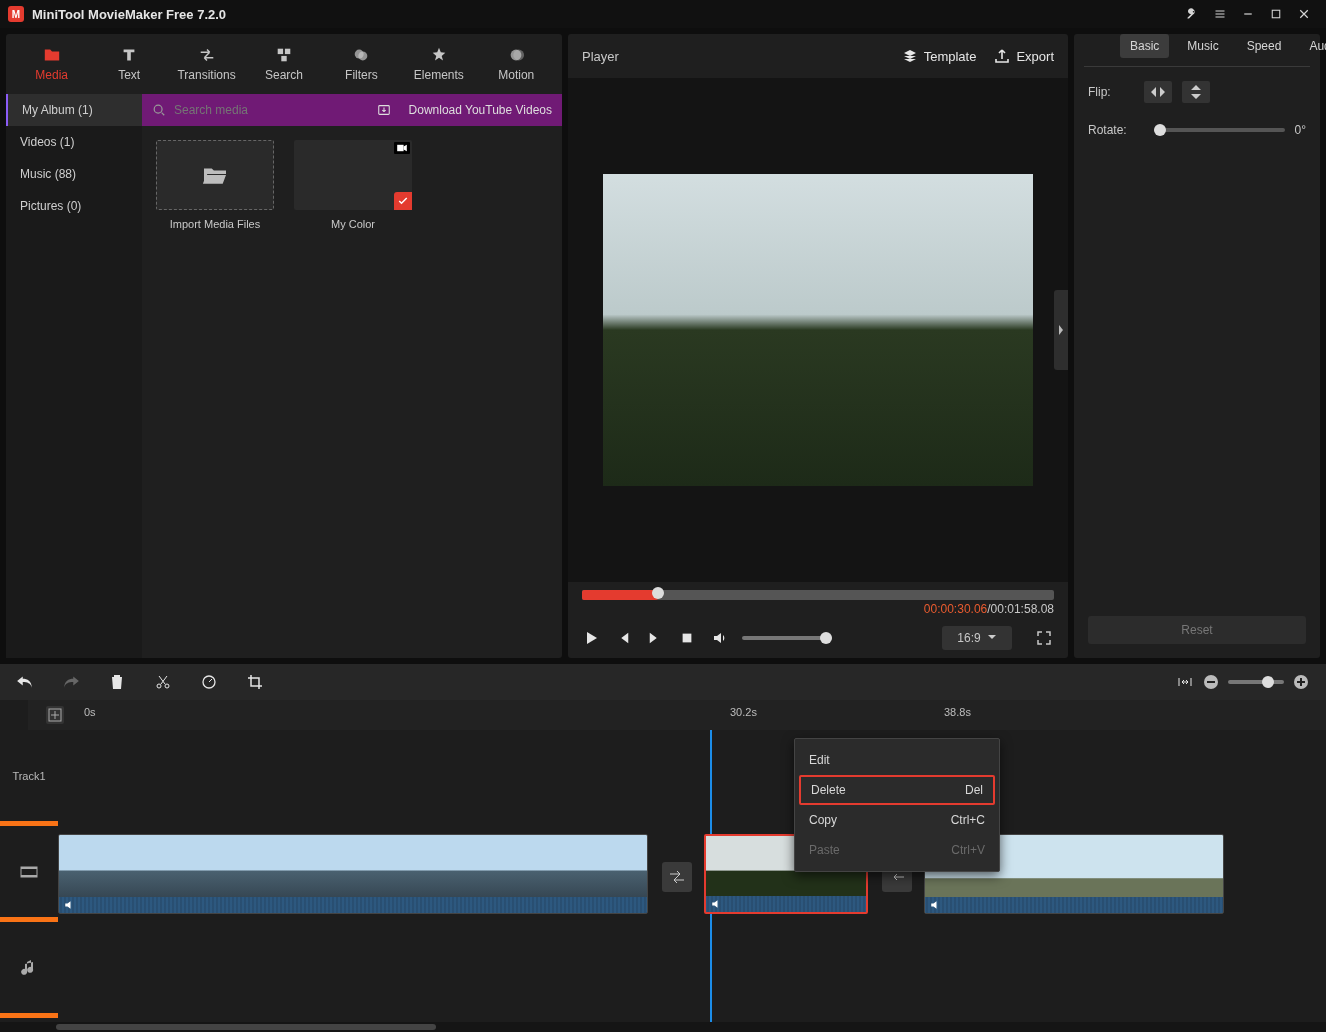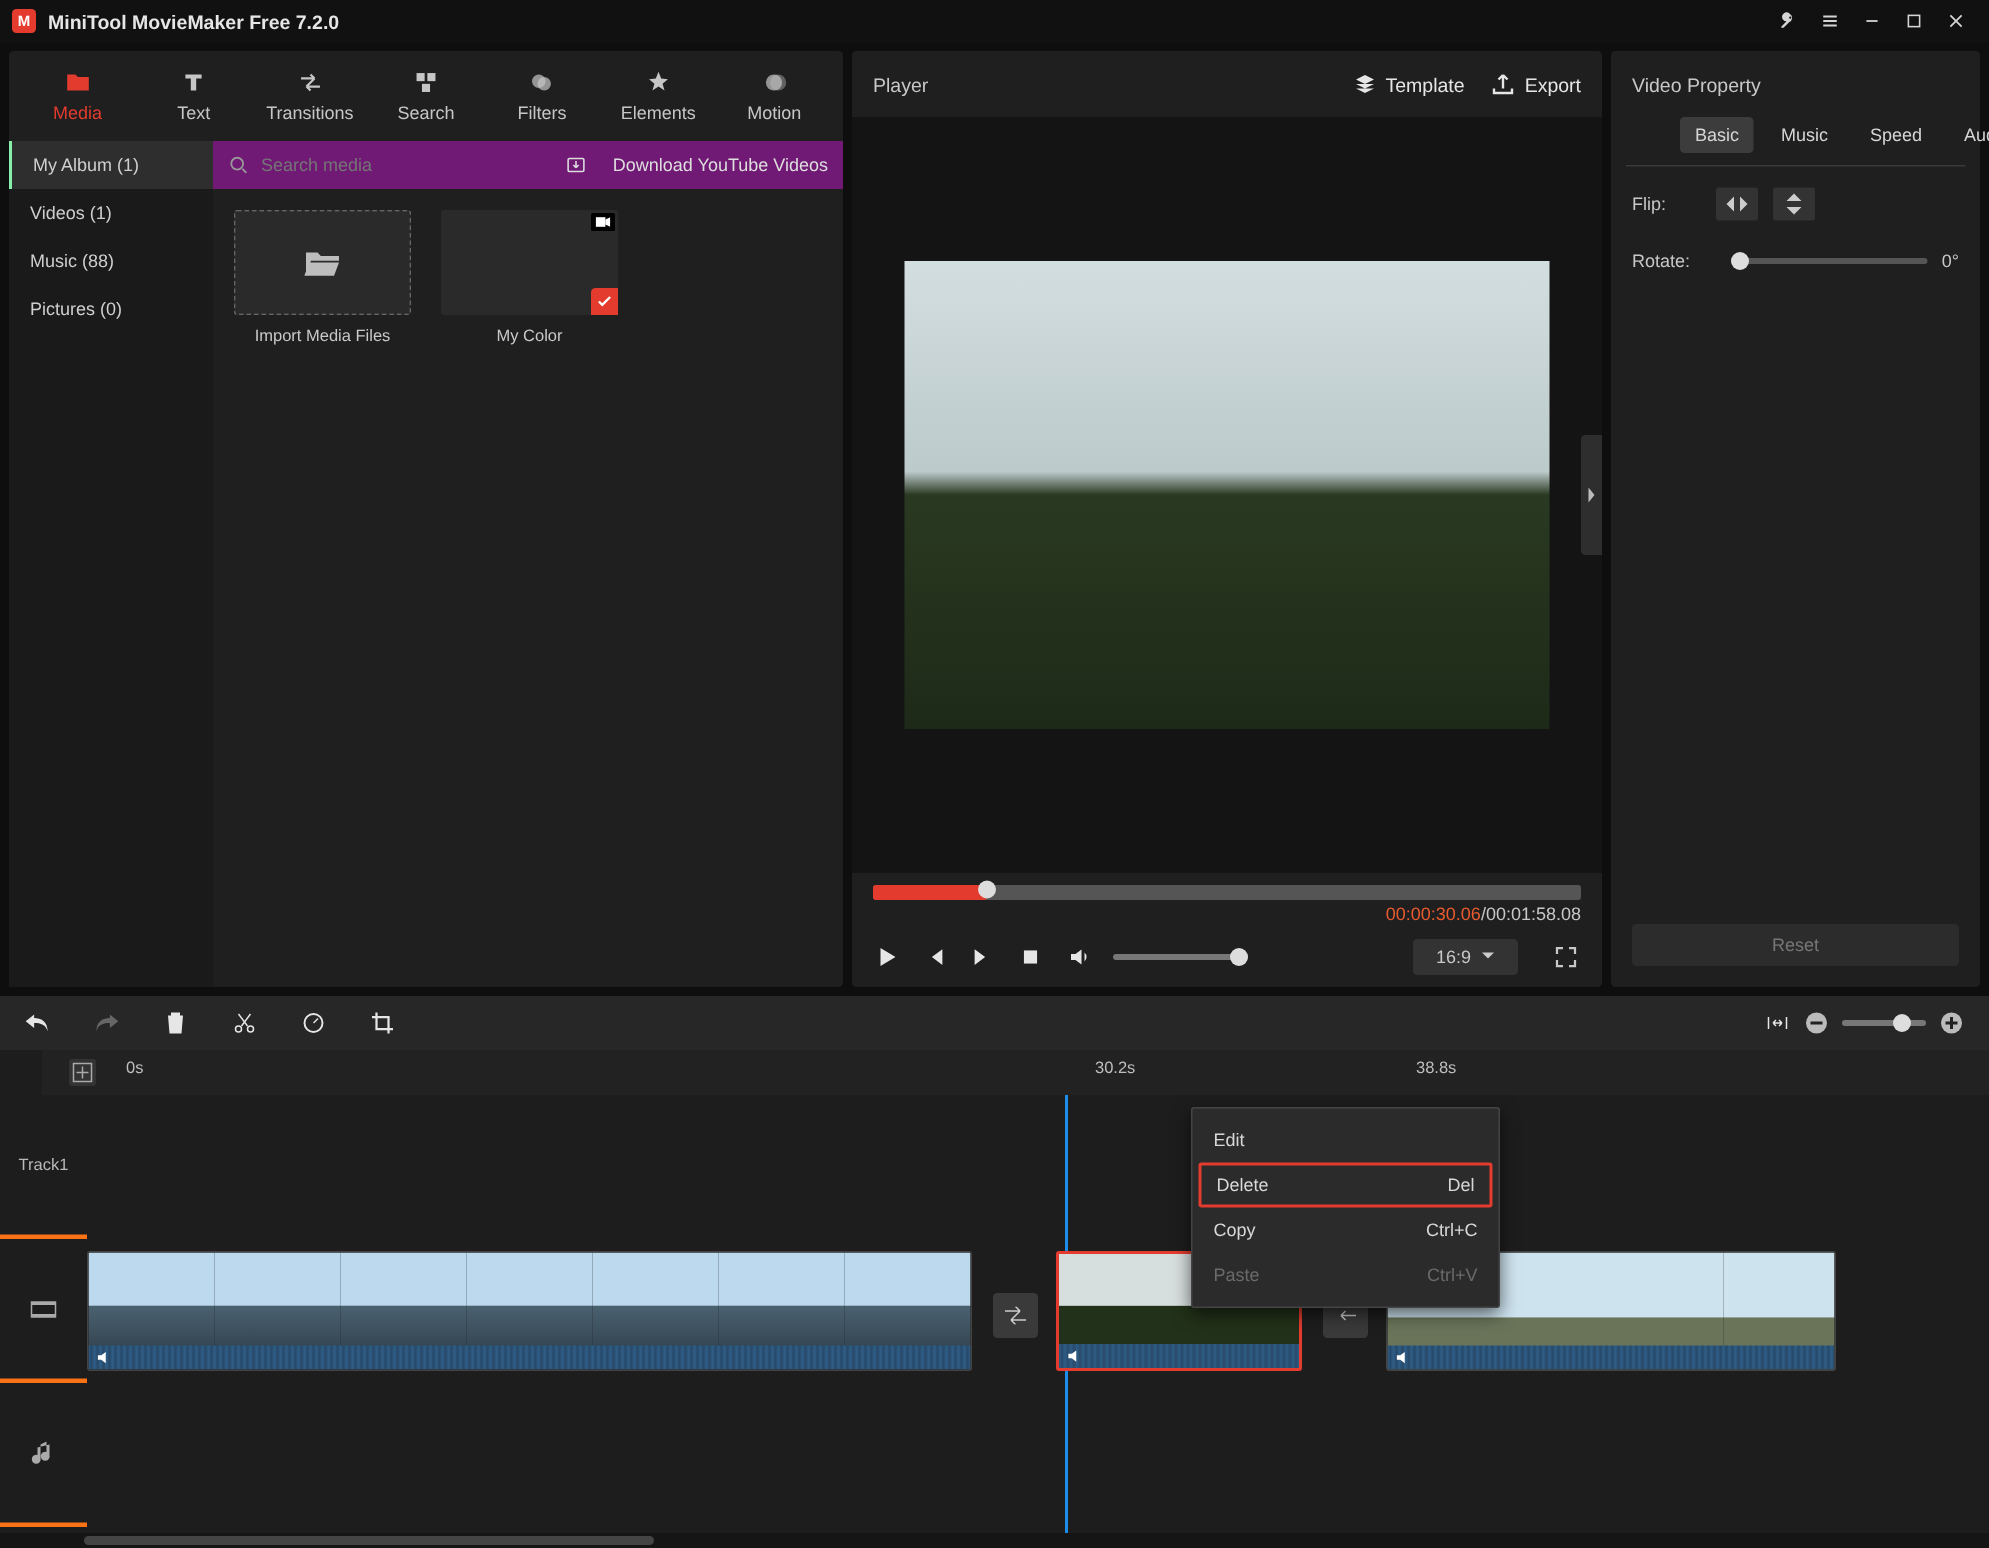--- a/index.html
+++ b/index.html
@@ -22,21 +22,21 @@
   .panel-media { width: 556px; background:#1f1f1f; border-radius:3px; display:flex; flex-direction:column;}
   .tabstrip { height: 60px; display:flex; align-items:center; padding: 0px 8px; gap: 2px;}
   .mtab { width: 76px; height: 56px; display:flex; flex-direction:column; align-items:center; justify-content:center; gap:4px; color:#c6c6c6; cursor:pointer; border-radius:3px;}
   .mtab.active { color:#e43b2f;}
   .mtab .ic { width:18px; height:18px; display:flex; align-items:center; justify-content:center;}
   .mtab .lbl { font-size: 12px; }
 
   .mediabody { flex:1; display:flex; }
   .mediaside { width: 136px; background:#1a1a1a; }
   .sideitem { height: 32px; display:flex; align-items:center; padding:0 14px; font-size:12px; color:#cfcfcf; cursor:pointer;}
-  .sideitem.active { background:#2e2e2e; border-left:2px solid #86efac;}
+  .sideitem.active { background:#2e2e2e; border-left:2px solid #8b5cf6;}
   .mediaright { flex:1; display:flex; flex-direction:column;}
   .searchrow { height:32px; background:#701a75; display:flex; align-items:center; padding:0 10px; gap:8px;}
   .searchrow input { flex:0 0 160px; background:transparent; border:none; outline:none; color:#cfcfcf; font-size:12px;}
   .searchrow .dl { margin-left:auto; display:flex; align-items:center; gap:18px; color:#dedede; cursor:pointer;}
   .thumbs { flex:1; padding: 14px; display:flex; gap:20px; align-items:flex-start; align-content:flex-start;}
   .thumb { width: 118px; display:flex; flex-direction:column; align-items:center; gap:8px;}
   .thumb .box { width:118px; height:70px; border-radius:2px; position:relative; background:#2a2a2a;}
   .thumb .box.import { border:1px dashed #666; display:flex; align-items:center; justify-content:center; color:#bdbdbd;}
   .thumb .cap { font-size:11px; color:#c9c9c9;}
   .thumb .check { position:absolute; bottom:0; right:0; width:18px; height:18px; background:#e43b2f; border-top-left-radius:3px; display:flex;align-items:center;justify-content:center; color:#fff;}
@@ -88,21 +88,21 @@
   .zslider { width:56px; height:4px; background:#777; border-radius:2px; position:relative;}
   .zslider .k { position:absolute; left:60%; top:-4px; width:12px;height:12px;background:#ddd;border-radius:50%;}
 
   .ruler { height:30px; background:#222; display:flex; align-items:center; padding-left: 18px; position:relative;margin-left:28px;}
   .ruler .addtrack { width:18px;height:18px; background:#333; border-radius:2px;display:flex;align-items:center;justify-content:center; margin-right:20px; cursor:pointer;}
   .tickarea { flex:1; position:relative; height:100%;}
   .tick { position:absolute; top:6px; font-size:11px; color:#bdbdbd;}
 
   .tracks { flex:1; position:relative; display:flex;}
   .trackheads { width:58px; display:flex; flex-direction:column;}
-  .th { border-bottom:3px solid #f97316; display:flex; align-items:center; justify-content:center; color:#b9b9b9; font-size:11px; flex-direction:column; gap:6px;}
+  .th { border-bottom:5px solid #f97316; display:flex; align-items:center; justify-content:center; color:#b9b9b9; font-size:11px; flex-direction:column; gap:6px;}
   .th.h-track1 { height: 96px;}
   .th.h-video  { height: 96px;}
   .th.h-audio  { height: 96px;}
 
   .trackbody { flex:1; position:relative; overflow:hidden;}
   .trk { position:absolute; left:0; right:0; }
   .trk.t1 { top:0;  height:96px;}
   .trk.t2 { top:96px; height:96px;}
   .trk.t3 { top:192px;height:96px;}
 
@@ -367,21 +367,20 @@
         </div>
         <div class="fsbtn">
             <svg viewBox="0 0 16 16" width="16" height="16">
               <path stroke="currentColor" stroke-width="1.5" fill="none" d="M2 6V2h4M14 6V2h-4M2 10v4h4M14 10v4h-4"></path>
             </svg>
           </div>
       </div>
     </div>
 
     <div class="panel-prop">
-      <div class="hdr">Video Property</div>
       <div class="proptabs">
         <div class="proptab active">Basic</div>
         <div class="proptab">Music</div>
         <div class="proptab">Speed</div>
         <div class="proptab">Audio</div>
       </div>
       <div style="height:1px;background:#3a3a3a;margin:8px 10px 0 10px"></div>
       <div class="propbody">
         <div class="row">
           <span class="lbl">Flip:</span>

